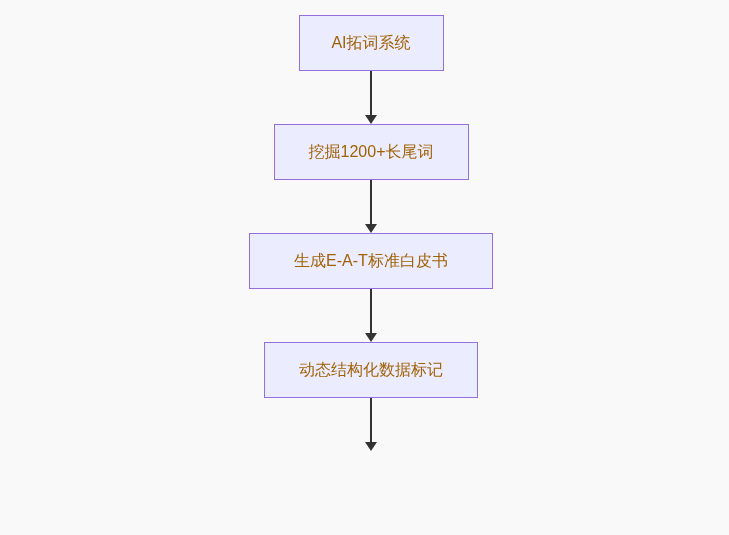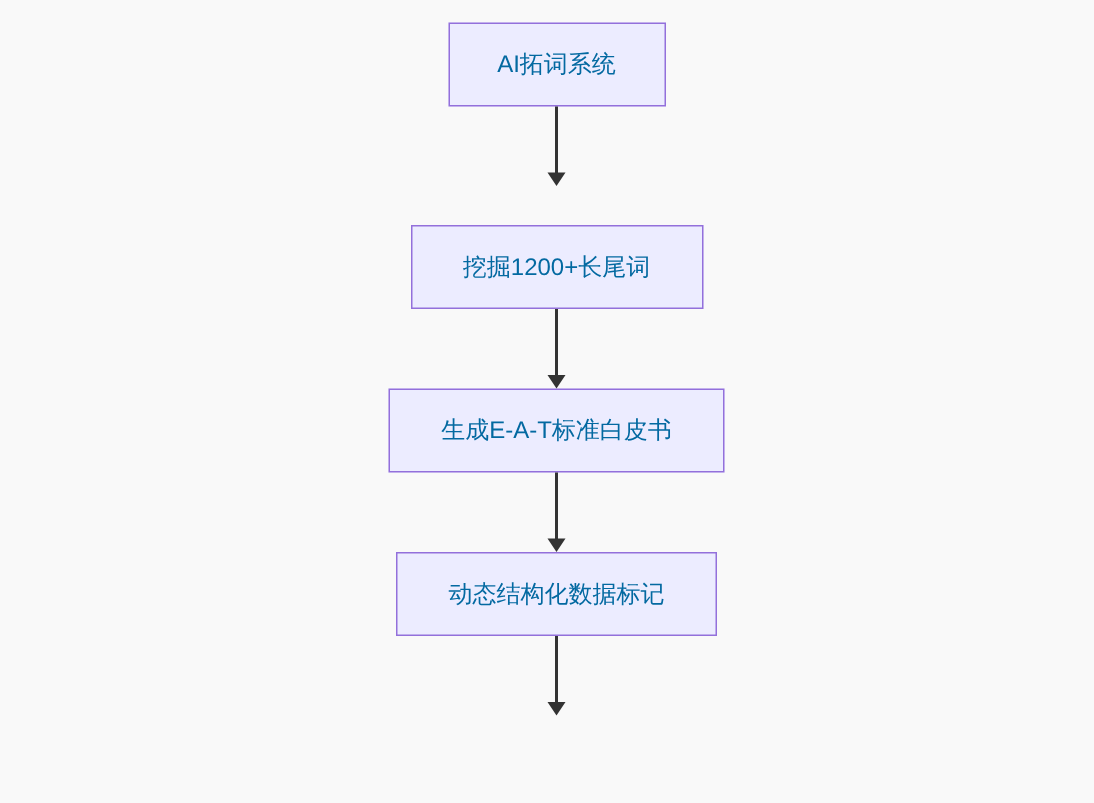--- a/index.html
+++ b/index.html
@@ -24,28 +24,28 @@
     align-items: center;
   }
   .node {
     box-sizing: border-box;
     height: 56px;
     background: #ececff;
     border: 1px solid #9370db;
     display: flex;
     align-items: center;
     justify-content: center;
-    color: #0369a1;
+    color: #a16207;
     font-size: 16px;
     white-space: nowrap;
     padding: 0 10px;
   }
   .n1 { width: 145px; }
-  .n2 { width: 195px; margin-top: 26px; }
-  .n3 { width: 224px; }
+  .n2 { width: 195px; }
+  .n3 { width: 244px; }
   .n4 { width: 214px; align-items: center; }
   .n5 { width: 235px; }
   .edge {
     position: relative;
     width: 16px;
     height: 53px;
   }
   .edge::before {
     content: "";
     position: absolute;

